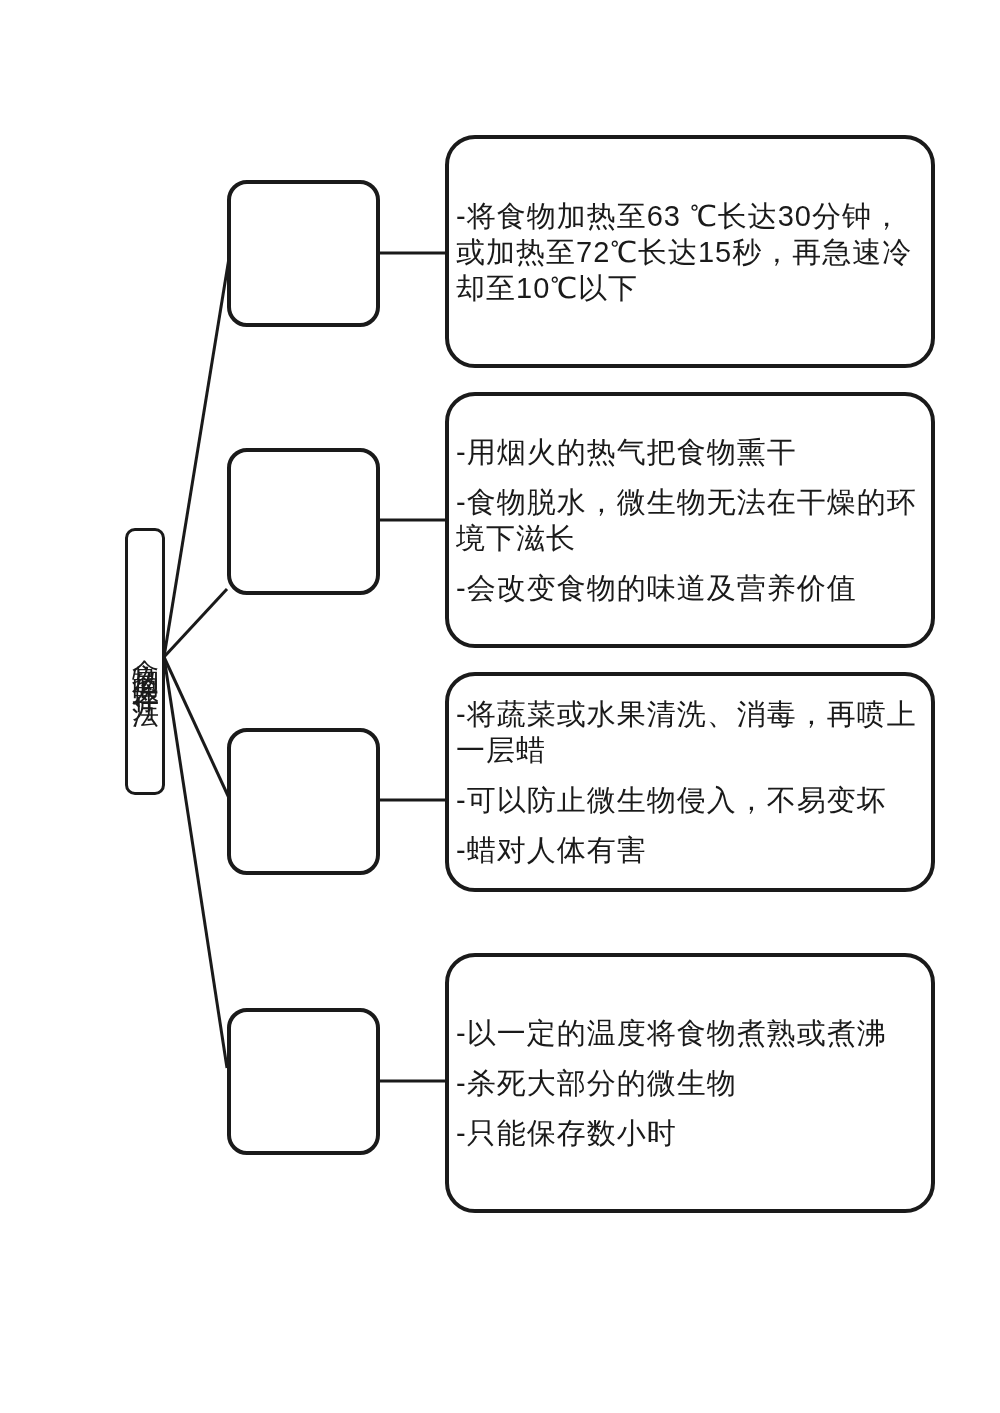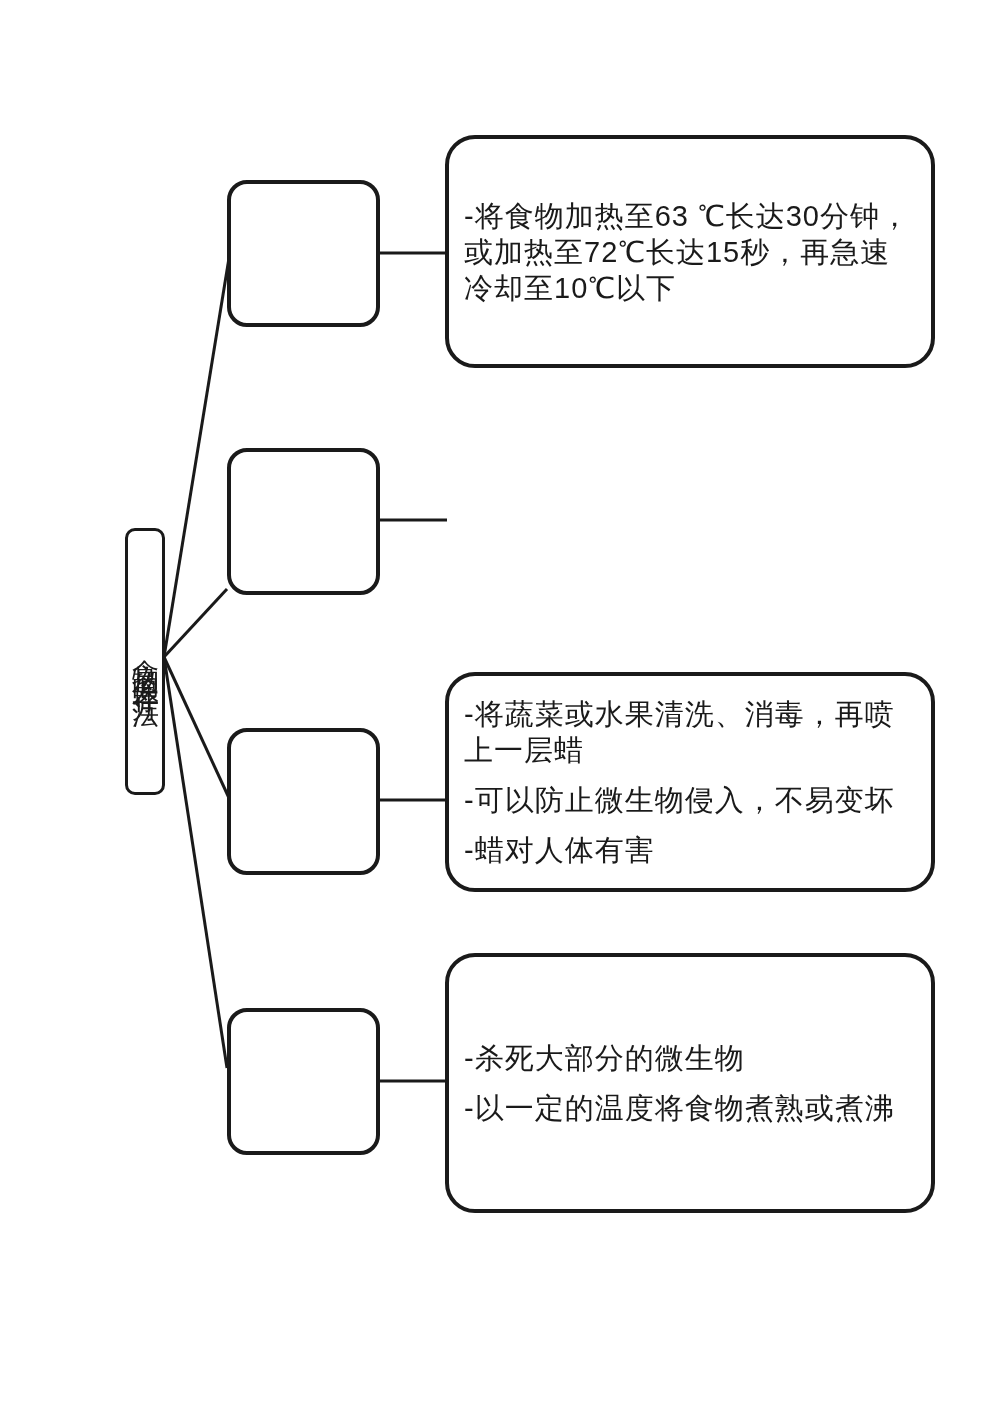--- a/index.html
+++ b/index.html
@@ -79,21 +79,21 @@
     flex-direction:column;
     justify-content:center;
     padding:10px 10px 10px 7px;
     color:var(--ink);
   }
   .detail-box.d1{ top:135px; height:233px; }
   .detail-box.d2{ top:392px; height:256px; }
   .detail-box.d3{ top:672px; height:220px; }
   .detail-box.d4{ top:953px; height:260px; }
   .detail-box p{
-    margin:7px 8px;
+    margin:7px 0;
     font-size:29px;
     line-height:36px;
     letter-spacing:1px;
   }
 </style>
 </head>
 <body>
 
 <div class="canvas">
 
@@ -116,25 +116,31 @@
 
   <div class="method-box m1"></div>
   <div class="method-box m2"></div>
   <div class="method-box m3"></div>
   <div class="method-box m4"></div>
 
   <div class="detail-box d1">
     <p>-将食物加热至63 ℃长达30分钟，或加热至72℃长达15秒，再急速冷却至10℃以下</p>
   </div>
 
+  <div class="detail-box d2">
+    <p>-用烟火的热气把食物熏干</p>
+    <p>-食物脱水，微生物无法在干燥的环境下滋长</p>
+    <p>-会改变食物的味道及营养价值</p>
+  </div>
 
   <div class="detail-box d3">
     <p>-将蔬菜或水果清洗、消毒，再喷上一层蜡</p>
     <p>-可以防止微生物侵入，不易变坏</p>
     <p>-蜡对人体有害</p>
   </div>
 
   <div class="detail-box d4">
+    <p>-以一定的温度将食物煮熟或煮沸</p>
     <p>-杀死大部分的微生物</p>
-    <p>-以一定的温度将食物煮熟或煮沸</p>
+    <p>-只能保存数小时</p>
   </div>
 
 </div>
 
 </body></html>

